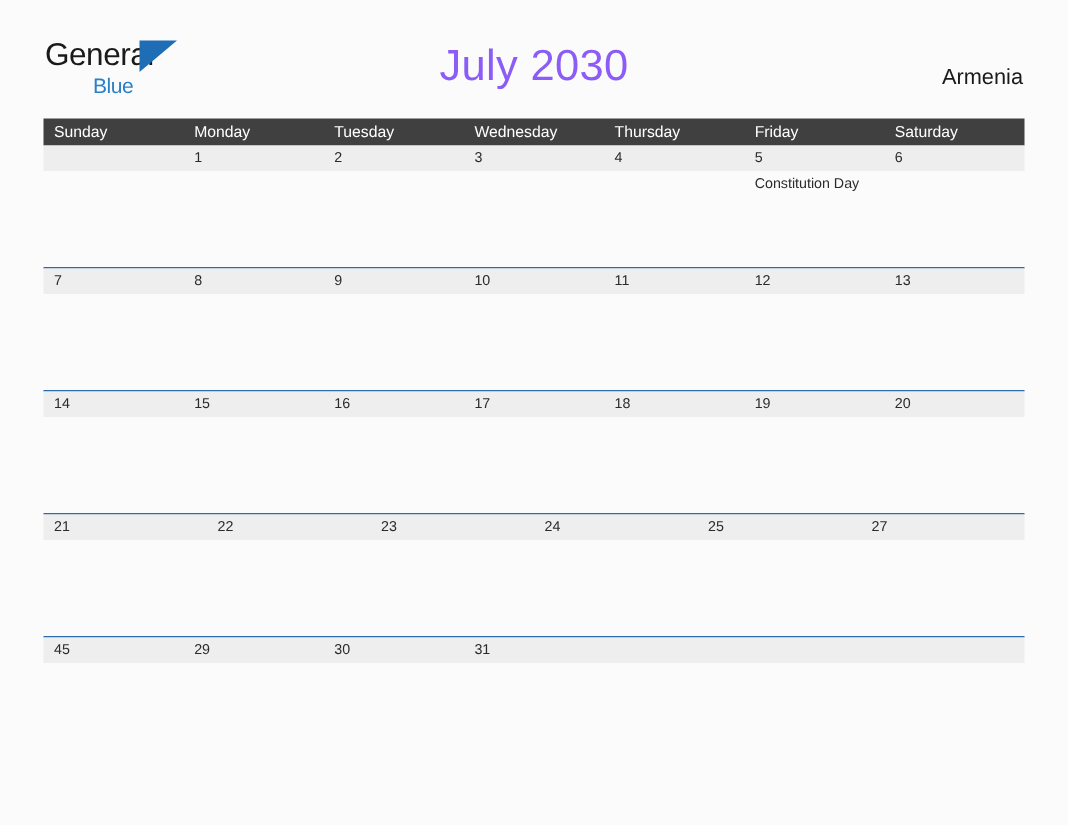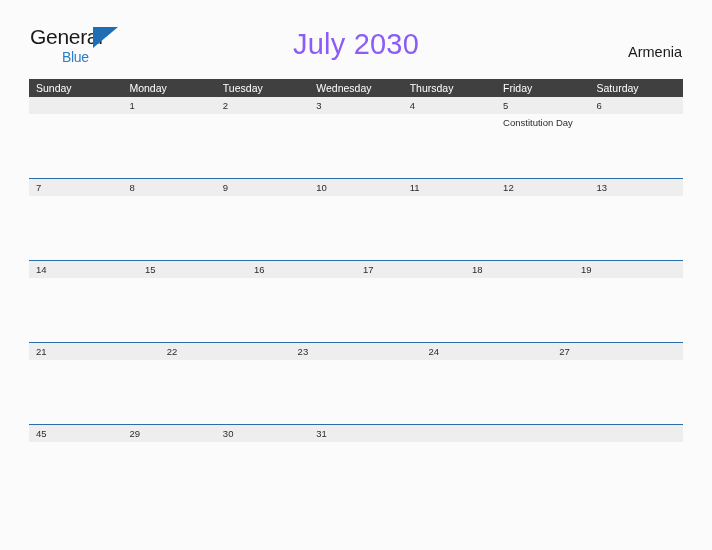--- a/index.html
+++ b/index.html
@@ -254,20 +254,21 @@
     </div>
 
     <div class="week">
       <div class="week-strip">
         <div class="daynum">14</div>
         <div class="daynum">15</div>
         <div class="daynum">16</div>
         <div class="daynum">17</div>
         <div class="daynum">18</div>
         <div class="daynum">19</div>
+        <div class="daynum">20</div>
       </div>
       <div class="week-body">
         <div class="eventcell">
             <div class="event"></div>
           </div>
         <div class="eventcell">
             <div class="event"></div>
           </div>
         <div class="eventcell">
             <div class="event"></div>
@@ -286,20 +287,21 @@
           </div>
       </div>
     </div>
 
     <div class="week">
       <div class="week-strip">
         <div class="daynum">21</div>
         <div class="daynum">22</div>
         <div class="daynum">23</div>
         <div class="daynum">24</div>
+        <div class="daynum">25</div>
         <div class="daynum">27</div>
       </div>
       <div class="week-body">
         <div class="eventcell">
             <div class="event"></div>
           </div>
         <div class="eventcell">
             <div class="event"></div>
           </div>
         <div class="eventcell">

